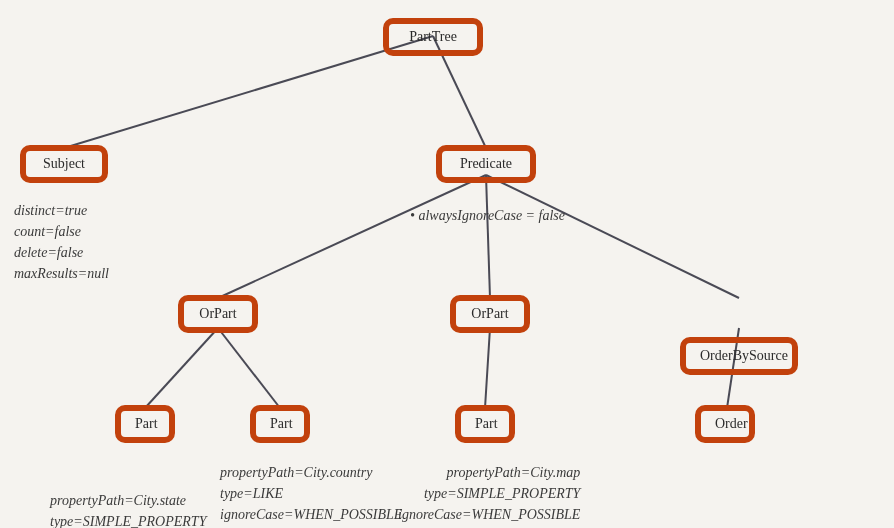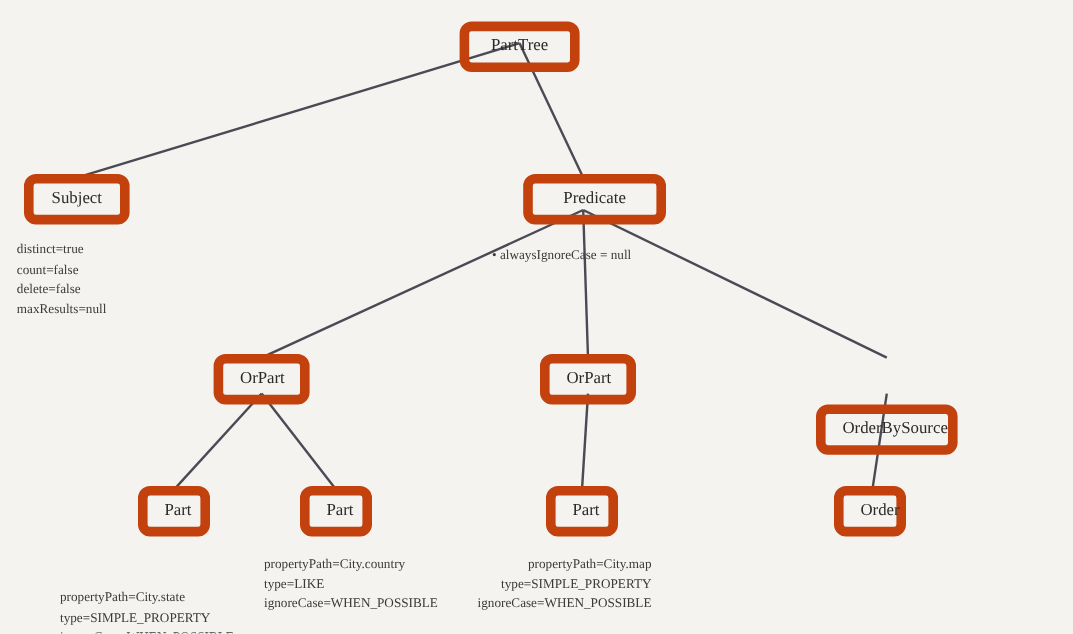--- a/index.html
+++ b/index.html
@@ -11,36 +11,37 @@
       overflow: hidden;
       position: relative;
     }
     .diagram {
       position: relative;
       width: 894px;
       height: 528px;
     }
     .node {
       position: absolute;
-      border: 8px solid #c2410c;
+      border: 6px solid #c2410c;
       border-radius: 10px;
       background: transparent;
       padding: 5px 14px;
       font-size: 14px;
       color: #2a2a2a;
       text-align: center;
       white-space: nowrap;
       font-family: Georgia, serif;
     }
     .annotation {
       position: absolute;
-      font-size: 11px;
+      font-size: 14px;
       color: #3a3a3a;
       font-family: Georgia, serif;
       line-height: 1.5;
+      font-style: italic;
     }
     svg.lines {
       position: absolute;
       top: 0; left: 0;
       width: 894px;
       height: 528px;
       pointer-events: none;
     }
     svg.lines line {
       stroke: #4a4a55;
@@ -58,26 +59,26 @@
       <line x1="486" y1="175" x2="490" y2="298"></line>
       <line x1="486" y1="175" x2="739" y2="298"></line>
       <line x1="218" y1="328" x2="145" y2="408"></line>
       <line x1="218" y1="328" x2="280" y2="408"></line>
       <line x1="490" y1="328" x2="485" y2="408"></line>
       <line x1="739" y1="328" x2="727" y2="408"></line>
     </svg>
 
 <div class="node" style="left: 383px; top: 18px; width: 100px;">PartTree</div>
     <div class="node" style="left: 20px; top: 145px; width: 88px;">Subject</div>
-    <div class="node" style="left: 436px; top: 145px; width: 119px;">Predicate</div>
+    <div class="node" style="left: 436px; top: 145px; width: 100px;">Predicate</div>
     <div class="node" style="left: 178px; top: 295px; width: 80px;">OrPart</div>
     <div class="node" style="left: 450px; top: 295px; width: 80px;">OrPart</div>
     <div class="node" style="left: 680px; top: 295px; width: 118px; margin-top: 42px;">OrderBySource</div>
     <div class="node" style="left: 115px; top: 405px; width: 60px;">Part</div>
     <div class="node" style="left: 250px; top: 405px; width: 60px;">Part</div>
     <div class="node" style="left: 455px; top: 405px; width: 60px;">Part</div>
     <div class="node" style="left: 695px; top: 405px; width: 60px;">Order</div>
     <div class="annotation" style="left: 14px; top: 200px;">distinct=true<br>count=false<br>delete=false<br>maxResults=null</div>
-    <div class="annotation" style="left: 410px; top: 205px;">•  alwaysIgnoreCase = null</div>
+    <div class="annotation" style="left: 410px; top: 205px;">•  alwaysIgnoreCase = false</div>
     <div class="annotation" style="left: 50px; top: 490px;">propertyPath=City.state<br>type=SIMPLE_PROPERTY<br>ignoreCase=WHEN_POSSIBLE</div>
     <div class="annotation" style="left: 220px; top: 462px;">propertyPath=City.country<br>type=LIKE<br>ignoreCase=WHEN_POSSIBLE</div>
     <div class="annotation" style="left: 398px; top: 462px; text-align: right;">propertyPath=City.map<br>type=SIMPLE_PROPERTY<br>ignoreCase=WHEN_POSSIBLE</div>
   </div>
 
 </body></html>

